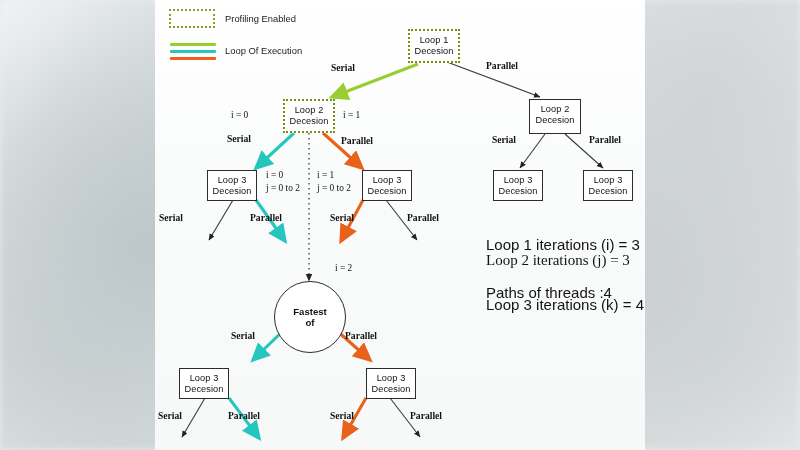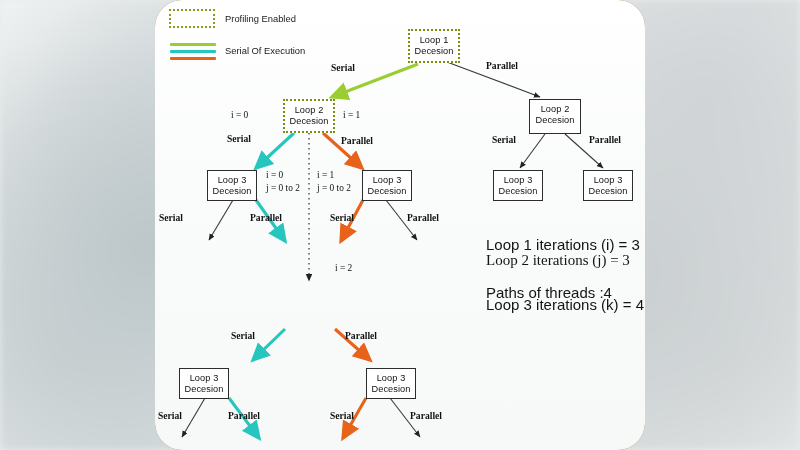--- a/index.html
+++ b/index.html
@@ -32,21 +32,20 @@
     filter: blur(3px);
   }
   #panel {
     position: absolute;
     left: 155px;
     top: 0px;
     width: 490px;
     height: 450px;
     background: #a16207;
     overflow: hidden;
-    border-radius: 27px;
   }
   #panel::before {
     content: "";
     position: absolute;
     inset: 0;
     background: linear-gradient(180deg, #ffffff 0%, #fafbfb 40%, #f7f9f9 100%);
   }
   svg.layer {
     position: absolute;
     left: 0; top: 0;
@@ -168,21 +167,21 @@
       <line x1="211" y1="398" x2="188" y2="438" stroke="#E8621A" stroke-width="3.1" marker-end="url(#ah-orange)"></line>
       <line x1="235" y1="398" x2="265" y2="437" stroke="#3a3a3a" stroke-width="1.1" marker-end="url(#ah-black)"></line>
     </svg>
 
     <div class="legend-swatch-box" style="left:14px; top:9px; width:46px; height:19px;"></div>
     <div class="legend-text" style="left:70px; top:13px;">Profiling Enabled</div>
 
     <div class="legend-line" style="left:15px; top:43px; width:46px; background:#9ACD32;"></div>
     <div class="legend-line" style="left:15px; top:50px; width:46px; background:#26C6BE;"></div>
     <div class="legend-line" style="left:15px; top:57px; width:46px; background:#E8621A;"></div>
-    <div class="legend-text" style="left:70px; top:45px;">Serial Of Execution</div>
+    <div class="legend-text" style="left:70px; top:45px;">Loop Of Execution</div>
 
     <div class="nodebox dotted" style="left:253px; top:29px; width:52px; height:34px;">
       <div>Loop 1</div>
       <div>Decesion</div>
     </div>
 
     <div class="nodebox dotted" style="left:128px; top:99px; width:52px; height:34px;">
       <div>Loop 2</div>
       <div>Decesion</div>
     </div>
@@ -205,20 +204,26 @@
     <div class="nodebox" style="left:338px; top:170px; width:50px; height:31px;">
       <div>Loop 3</div>
       <div>Decesion</div>
     </div>
 
     <div class="nodebox" style="left:428px; top:170px; width:50px; height:31px;">
       <div>Loop 3</div>
       <div>Decesion</div>
     </div>
 
+    <div class="circle-node" style="left:119px; top:281px; width:72px; height:72px;">
+      <div>
+        <div>Fastest</div>
+        <div>of</div>
+      </div>
+    </div>
 
     <div class="nodebox" style="left:24px; top:368px; width:50px; height:31px;">
       <div>Loop 3</div>
       <div>Decesion</div>
     </div>
 
     <div class="nodebox" style="left:211px; top:368px; width:50px; height:31px;">
       <div>Loop 3</div>
       <div>Decesion</div>
     </div>

